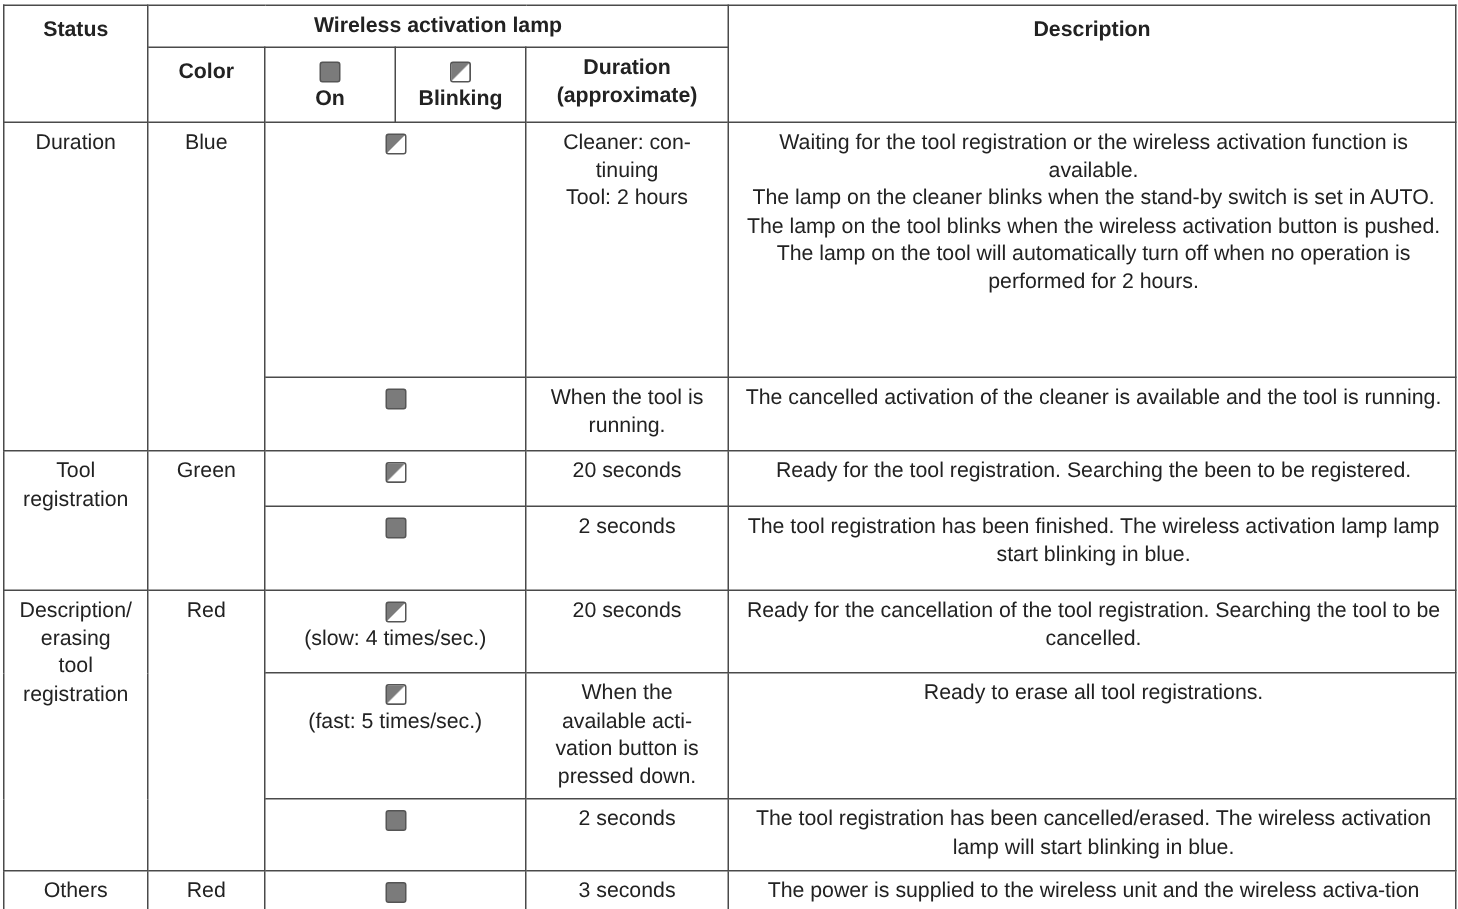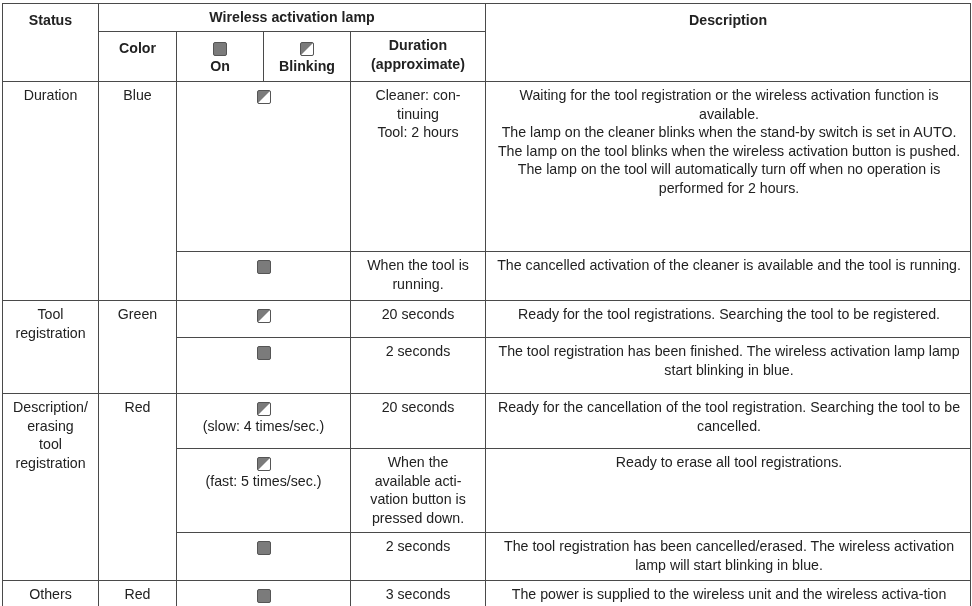--- a/index.html
+++ b/index.html
@@ -108,21 +108,21 @@
     <tr class="r-toolreg1">
       <td rowspan="2" class="pad-top">
         <div>Tool</div>
         <div>registration</div>
       </td>
       <td rowspan="2" class="pad-top">Green</td>
       <td colspan="2">
         <span class="cell-icon"><span class="icon-blink"></span></span>
       </td>
       <td class="pad-top">20 seconds</td>
-      <td class="desc pad-top">Ready for the tool registrations. Searching the tool to be registered.</td>
+      <td class="desc pad-top">Ready for the tool registration. Searching the been to be registered.</td>
     </tr>
     <tr class="r-toolreg2">
       <td colspan="2">
         <span class="cell-icon"><span class="icon-on"></span></span>
       </td>
       <td class="pad-top">2 seconds</td>
       <td class="desc pad-top">The tool registration has been finished. The wireless activation lamp lamp start blinking in blue.</td>
     </tr>
 
     <tr class="r-cancel1">

